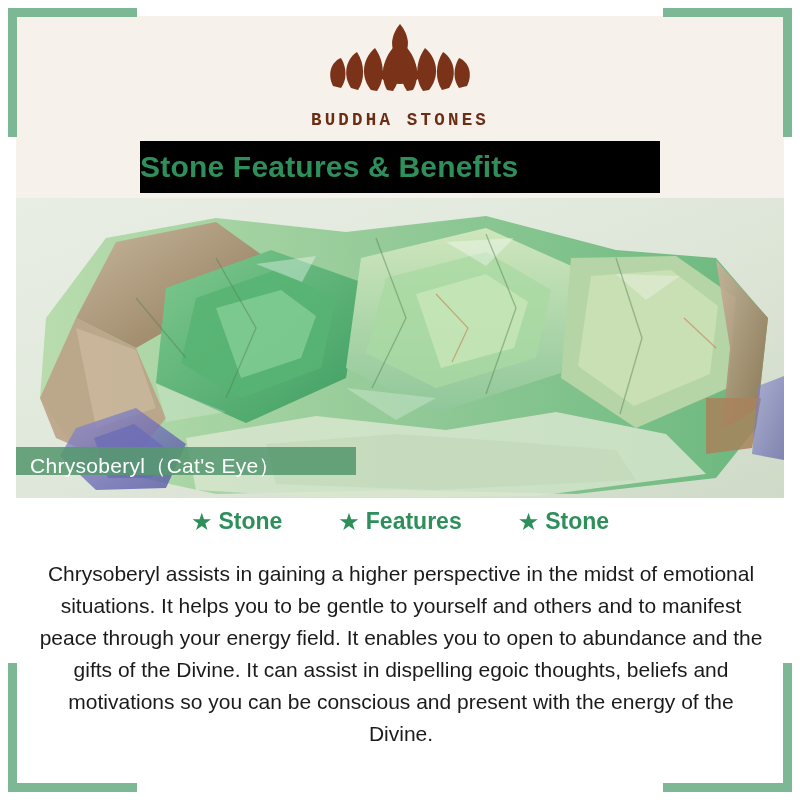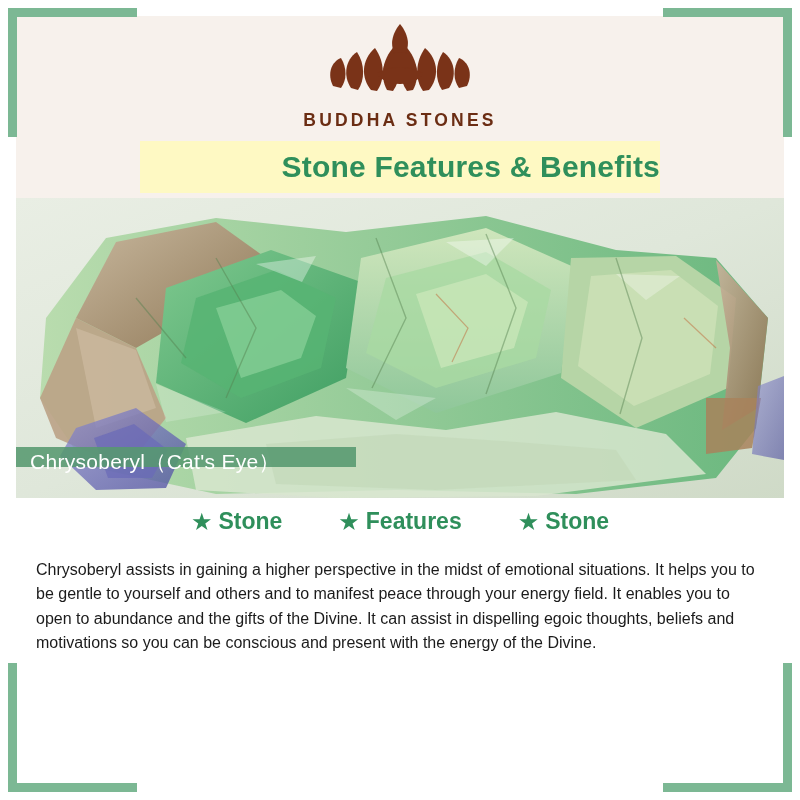--- a/index.html
+++ b/index.html
@@ -72,34 +72,34 @@
     display: inline-block;
     width: 150px;
     height: 86px;
   }
   .brand-name {
     margin-top: 2px;
     font-size: 17.5px;
     letter-spacing: 3.2px;
     color: #6b2d13;
     font-weight: bold;
-    font-family: Liberation Sans, sans-serif;
+    font-family: Liberation Mono, monospace;
   }
 
   
   .title-band {
     position: absolute;
     left: 140px;
     top: 141px;
     width: 520px;
     height: 52px;
-    background: #fef9c3;
+    background: #000000;
     display: flex;
     align-items: center;
-    justify-content: flex-end;
+    justify-content: flex-start;
   }
   .title-band .title-text {
     font-size: 30px;
     font-weight: bold;
     color: #2f8f5b;
     letter-spacing: 0.2px;
   }
 
   
   .hero {
@@ -112,21 +112,21 @@
     background: #cfd8c6;
   }
   .hero-svg { display:block; width: 768px; height: 300px; }
 
   
   .stone-label {
     position: absolute;
     left: 16px;
     top: 447px;
     min-width: 340px;
-    height: 20px;
+    height: 28px;
     background: rgba(86,153,112,0.88);
     display: flex;
     align-items: center;
     padding: 10px 16px 0 14px;
     box-sizing: border-box;
   }
   .stone-label span {
     color: #ffffff;
     font-size: 21px;
     letter-spacing: 0.3px;
@@ -157,24 +157,24 @@
     font-size: 23px;
     font-weight: bold;
   }
 
   
   .body-copy {
     position: absolute;
     left: 36px;
     top: 558px;
     width: 730px;
-    font-size: 16px;
+    font-size: 21px;
     line-height: 1.52;
     color: #1b1b1b;
-    text-align: left;
+    text-align: center;
   }
 </style>
 </head>
 <body>
 
 <div class="page">
 
   <div class="header-panel"></div>
 
   <div class="frame-corner frame-tl"></div>

